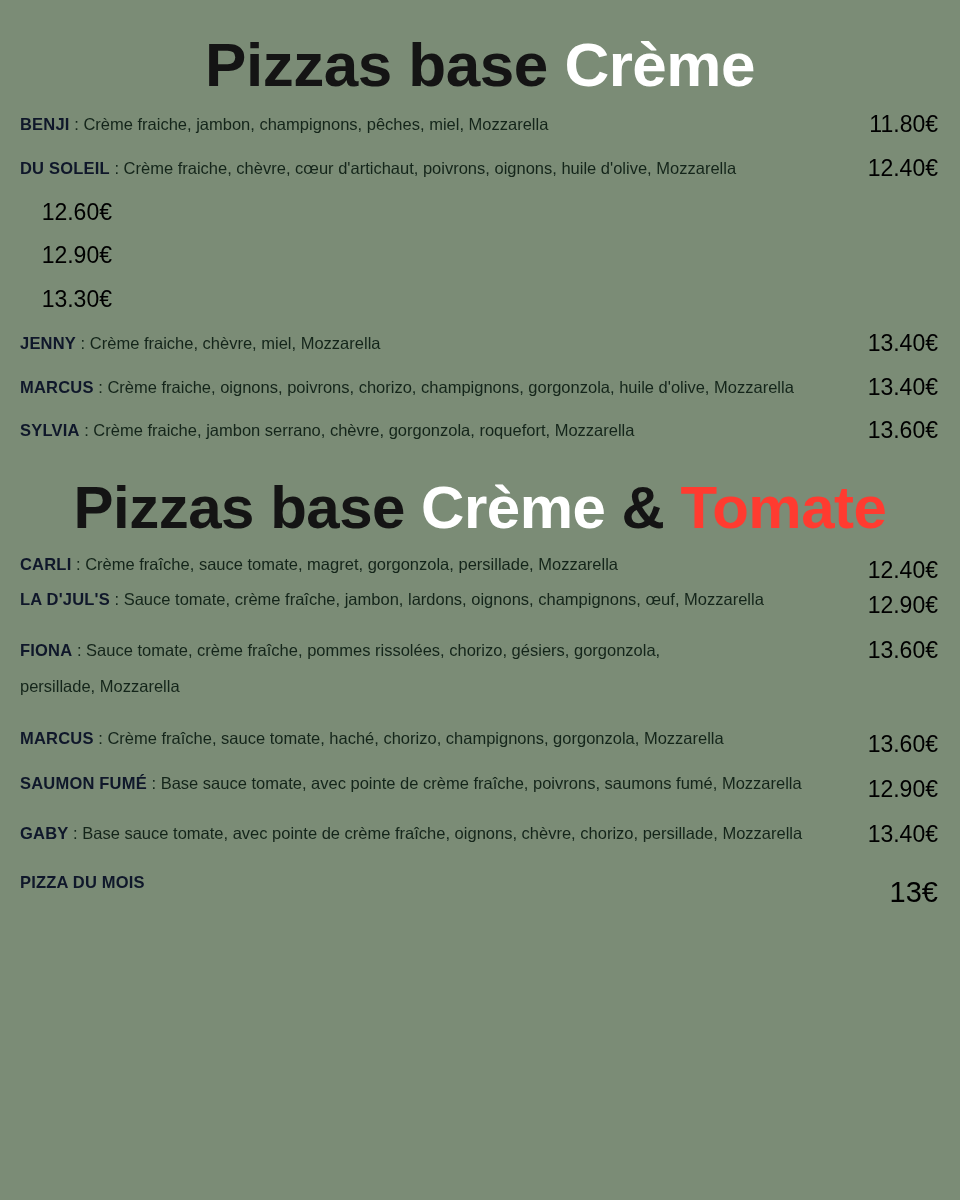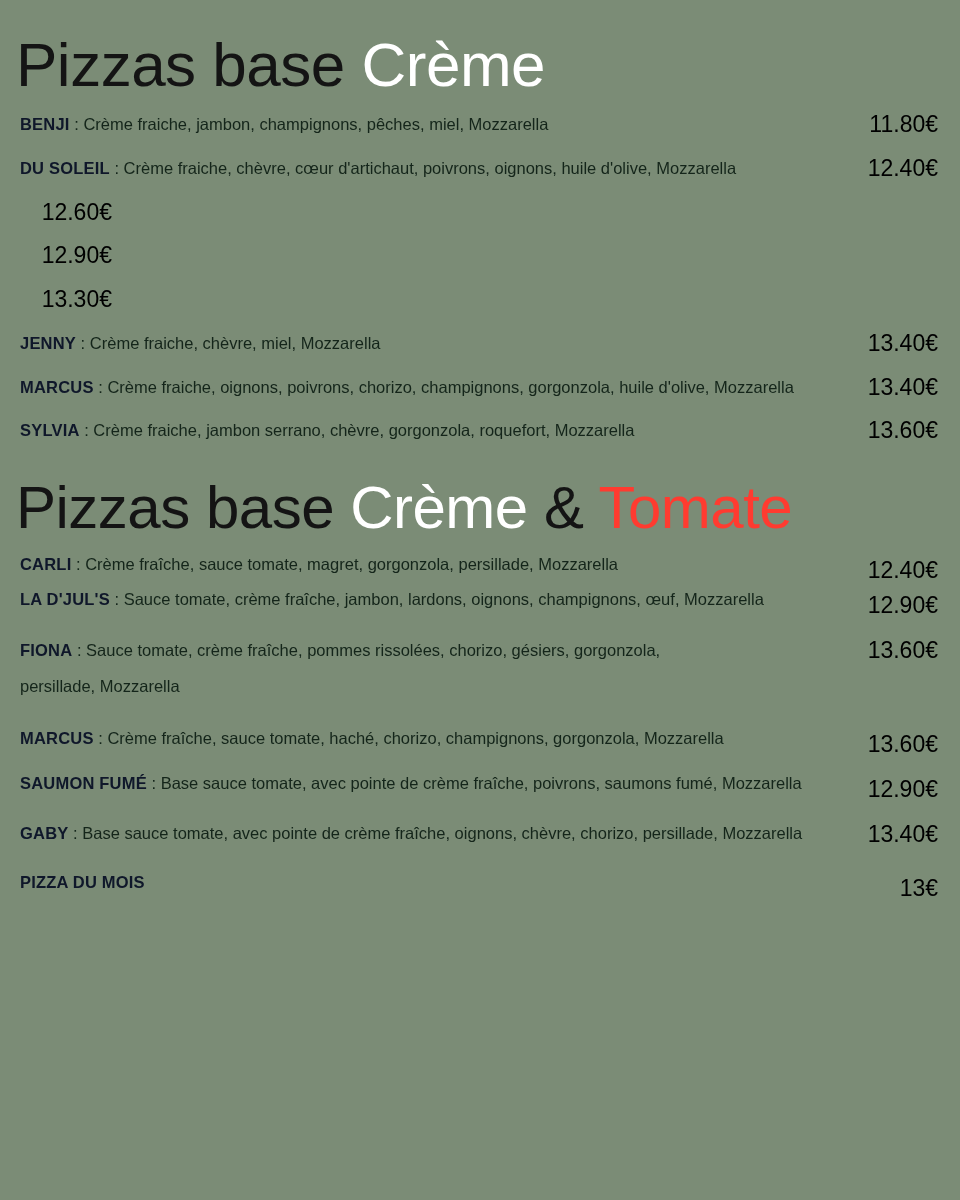--- a/index.html
+++ b/index.html
@@ -17,21 +17,22 @@
   .page {
     position: relative;
     width: 960px;
     height: 1200px;
     box-sizing: border-box;
     padding: 0 16px;
   }
 
   
   .section-title {
-    font-weight: normal;
+    text-align: center;
+    font-weight: bold;
     letter-spacing: -0.5px;
     line-height: 1;
     white-space: nowrap;
   }
   .section-title .dark {
     color: #141414;
   }
   .section-title .light {
     color: #ffffff;
   }
@@ -89,21 +90,21 @@
   
   #list-creme .row { margin-bottom: 15px; }
   #list-creme .row .price { position: relative; top: -2px; }
 
   #list-creme-tomate .row { margin-bottom: 16px; }
   #list-creme-tomate .row .price { position: relative; top: 4px; }
 
   .row.tight { margin-bottom: 6px !important; }
 
   .row.pizza-mois .desc { font-weight: bold; font-size: 16px; }
-  .row.pizza-mois .price { font-size: 23px; }
+  .row.pizza-mois .price { font-size: 29px; }
 </style>
 </head>
 <body>
 
 <div class="page">
 
   <div class="section-title" id="title-creme">
     <span class="dark">Pizzas base </span><span class="light">Crème</span>
   </div>
 

